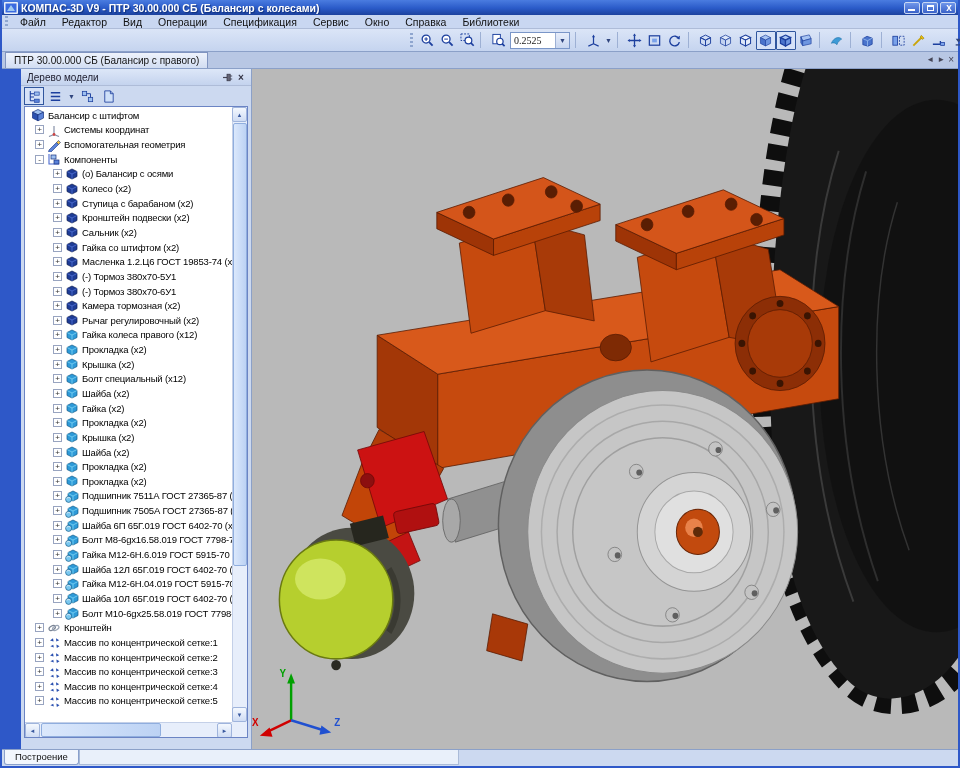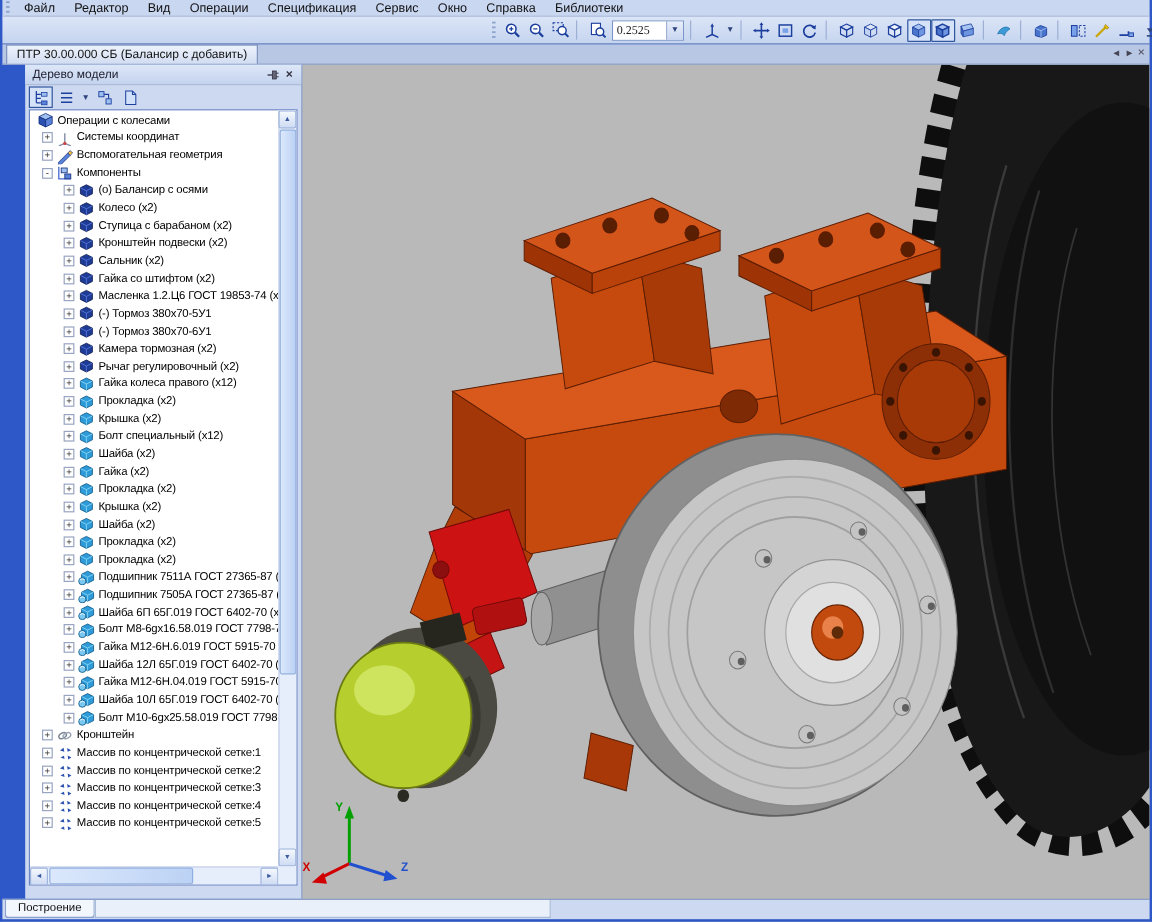--- a/index.html
+++ b/index.html
@@ -92,20 +92,41 @@
 
   
   .statusbar { height:16px; flex:0 0 16px; background:#ccd9f0; border-top:1px solid #f4f8ff; display:flex; align-items:center; }
   .status-text { font-size:9.5px; color:#101828; padding-left:5px; white-space:nowrap; overflow:hidden; }
 </style>
 </head>
 <body>
 
 <div id="app">
 
+  <div class="titlebar">
+    <span class="app-icon">
+      <svg viewBox="0 0 14 12">
+          <rect x="0" y="0" width="14" height="12" rx="1" fill="#e8eef8"></rect>
+          <rect x="1.5" y="1.5" width="11" height="9" fill="#3a6ae0"></rect>
+          <path d="M3 9L7 3l4 6z" fill="#9ec8f0"></path>
+        </svg>
+    </span>
+    <span class="title-text">КОМПАС-3D V9 - ПТР 30.00.000 СБ (Балансир с колесами)</span>
+    <span class="winbtns">
+      <span class="winbtn">
+          <span class="g-min"></span>
+        </span>
+      <span class="winbtn">
+          <span class="g-rest"></span>
+        </span>
+      <span class="winbtn">
+          <span class="g-x">x</span>
+        </span>
+    </span>
+  </div>
 
   <div class="menubar">
     <span class="grip"></span>
     <span id="menu-items" style="display:flex;">
         <span class="menu-item">Файл</span>
         <span class="menu-item">Редактор</span>
         <span class="menu-item">Вид</span>
         <span class="menu-item">Операции</span>
         <span class="menu-item">Спецификация</span>
         <span class="menu-item">Сервис</span>
@@ -261,21 +282,21 @@
             <svg viewBox="0 0 16 16">
               <polygon points="5,6 11,6 8,10" fill="#30457e"></polygon>
               <rect x="5" y="12" width="6" height="1.4" fill="#30457e"></rect>
             </svg>
           </span>
         </span>
     </div>
   </div>
 
   <div class="tabrow">
-    <span class="doctab">ПТР 30.00.000 СБ (Балансир с добавить)</span>
+    <span class="doctab">ПТР 30.00.000 СБ (Балансир с правого)</span>
     <span class="spacer"></span>
     <span class="tabnav">
       <span>◄</span>
       <span>►</span>
       <span style="font-size:10px;">×</span>
     </span>
   </div>
 
   <div class="main">
 
@@ -322,21 +343,21 @@
           </span>
       </div>
       <div class="tree-wrap">
         <div class="tree-rows" id="tree-rows">
             <div class="trow" style="padding-left: 6px;">
               <span class="ticon"><svg viewBox="0 0 14 14">
                   <polygon points="7,1.5 12.5,4.2 7,6.9 1.5,4.2" fill="#9ec0f0" stroke="#16307e" stroke-width=".7"></polygon>
                   <polygon points="1.5,4.2 7,6.9 7,12.8 1.5,10.1" fill="#2a50b0" stroke="#16307e" stroke-width=".7"></polygon>
                   <polygon points="12.5,4.2 7,6.9 7,12.8 12.5,10.1" fill="#5a82d8" stroke="#16307e" stroke-width=".7"></polygon>
                 </svg></span>
-              <span class="tlabel">Операции с колесами</span>
+              <span class="tlabel">Балансир с штифтом</span>
             </div>
             <div class="trow" style="padding-left: 10px;">
               <span class="marker">+</span>
               <span class="ticon"><svg viewBox="0 0 14 14">
                   <path d="M7 11.5V3M7 11.5L2 13.5M7 11.5l5 2" stroke="#8690a8" stroke-width="1.2" fill="none"></path>
                   <circle cx="7" cy="11.5" r="1.4" fill="#c44"></circle>
                 </svg></span>
               <span class="tlabel">Системы координат</span>
             </div>
             <div class="trow" style="padding-left: 10px;">

